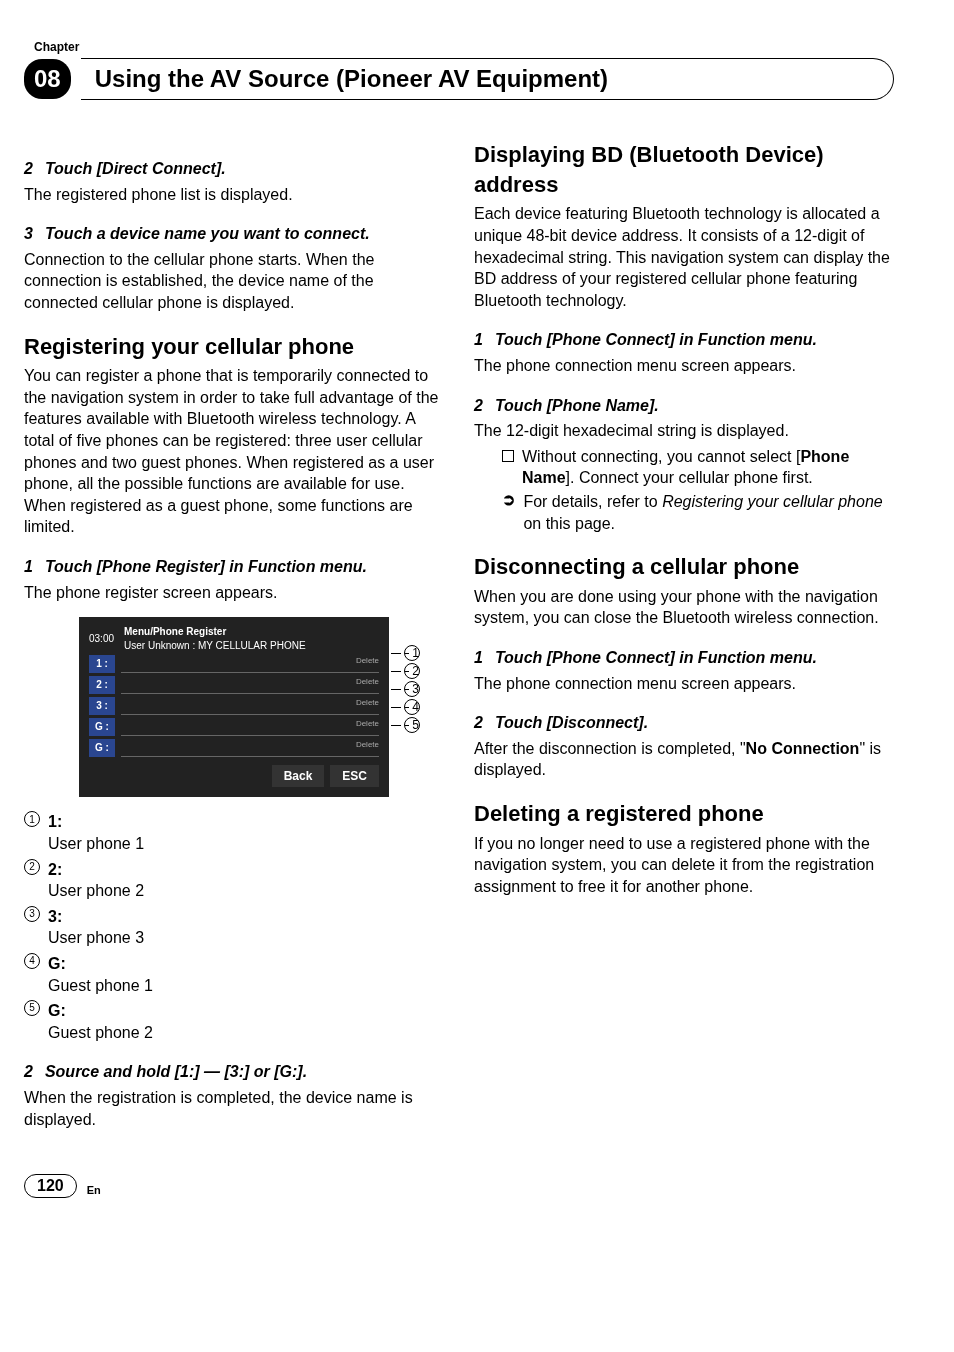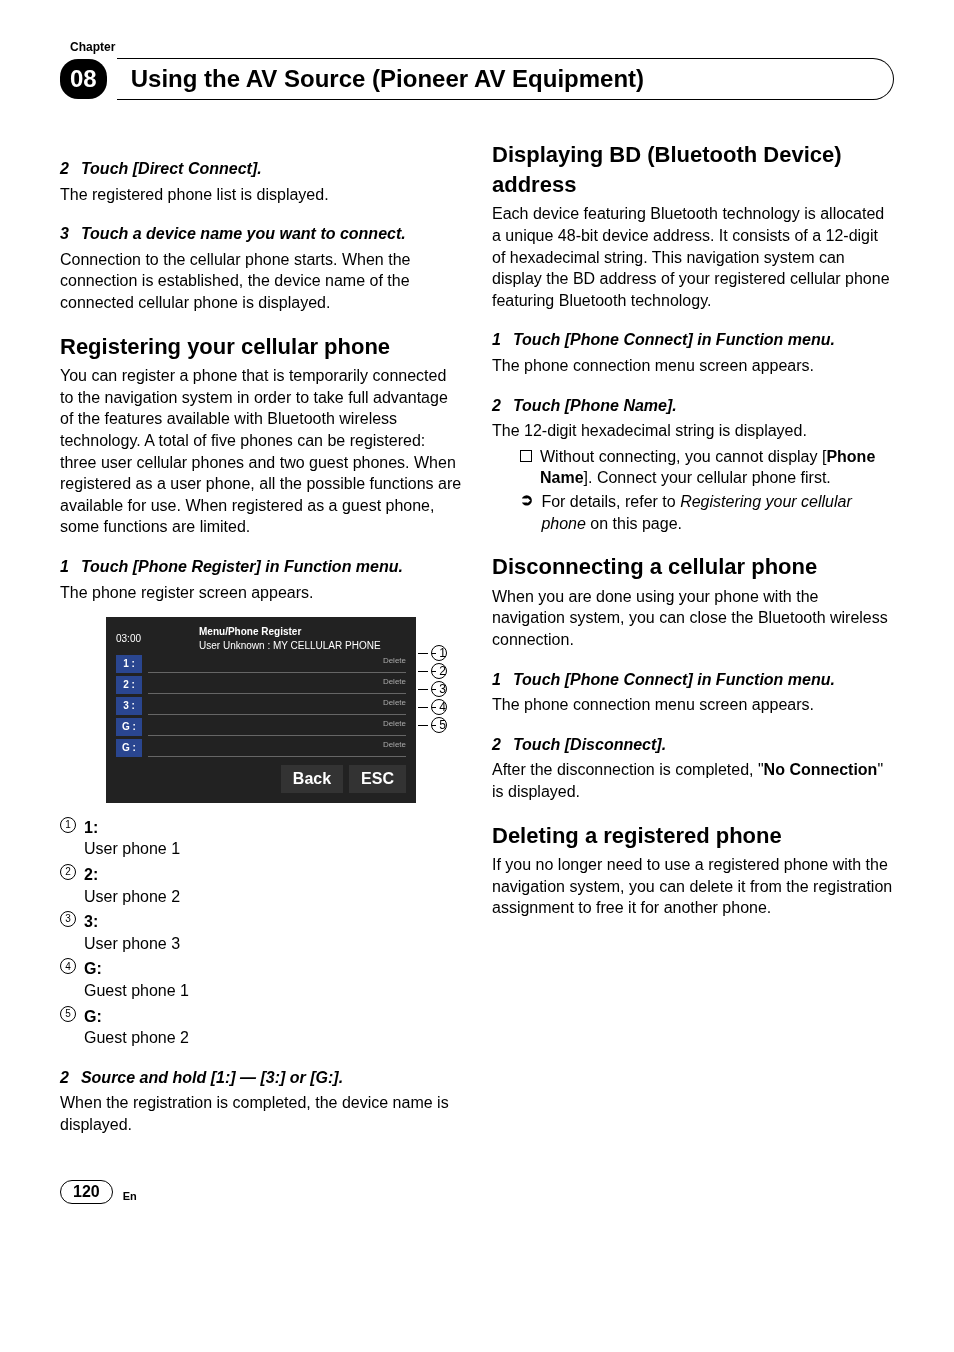--- a/index.html
+++ b/index.html
@@ -4,21 +4,21 @@
 <style>
   body {
     margin: 0;
     padding: 0;
     background: #fff;
     font-family: Arial, Helvetica, sans-serif;
     color: #000;
     width: 954px;
   }
   .page {
-    padding: 40px 60px 30px 60px;
+    padding: 40px 60px 30px 24px;
     box-sizing: border-box;
   }
   .chapter-label {
     font-size: 12px;
     font-weight: bold;
     margin-left: 10px;
     margin-bottom: 4px;
   }
   .header-bar {
     display: flex;
@@ -72,21 +72,21 @@
     width: 310px;
     position: relative;
   }
   .screen-inner {
     background: #222;
     color: #fff;
     font-size: 10px;
     padding: 8px 10px 10px 10px;
     box-sizing: border-box;
   }
-  .screen-header { display: flex; align-items: center; gap: 48px; }
+  .screen-header { display: flex; align-items: center; }
   .screen-time { font-size: 10px; }
   .screen-title-block { margin-left: 10px; }
   .menu-t { font-weight: bold; font-size: 10px; }
   .sub-t { font-size: 10px; }
   .screen-row {
     display: flex;
     align-items: center;
     margin-top: 3px;
     height: 18px;
   }
@@ -115,21 +115,21 @@
   }
   .screen-buttons {
     display: flex;
     justify-content: flex-end;
     gap: 6px;
     margin-top: 8px;
   }
   .sb {
     background: #333;
     color: #fff;
-    font-size: 16px;
+    font-size: 12px;
     padding: 3px 12px;
     font-weight: bold;
   }
   .callouts {
     position: absolute;
     top: 28px;
     left: 312px;
     display: flex;
     flex-direction: column;
     gap: 2px;
@@ -312,21 +312,21 @@
 
       <p class="step-head"><span class="num">1</span><span>Touch [Phone Connect] in Function menu.</span></p>
       <p>The phone connection menu screen appears.</p>
 
       <p class="step-head"><span class="num">2</span><span>Touch [Phone Name].</span></p>
       <p>The 12-digit hexadecimal string is displayed.</p>
 
       <div class="note-list">
         <div class="note-row">
           <span class="bullet-sq"></span>
-          <span><span>Without connecting, you cannot display [</span><strong>Phone Name</strong><span>]. Connect your cellular phone first.</span></span>
+          <span><span>Without connecting, you cannot select [</span><strong>Phone Name</strong><span>]. Connect your cellular phone first.</span></span>
         </div>
         <div class="note-row">
           <span class="arrow-icon">➲</span>
           <span><span>For details, refer to </span><span class="italic">Registering your cellular phone</span><span> on this page.</span></span>
         </div>
       </div>
 
       <h2 class="section">Disconnecting a cellular phone</h2>
       <p>When you are done using your phone with the navigation system, you can close the Bluetooth wireless connection.</p>
 

